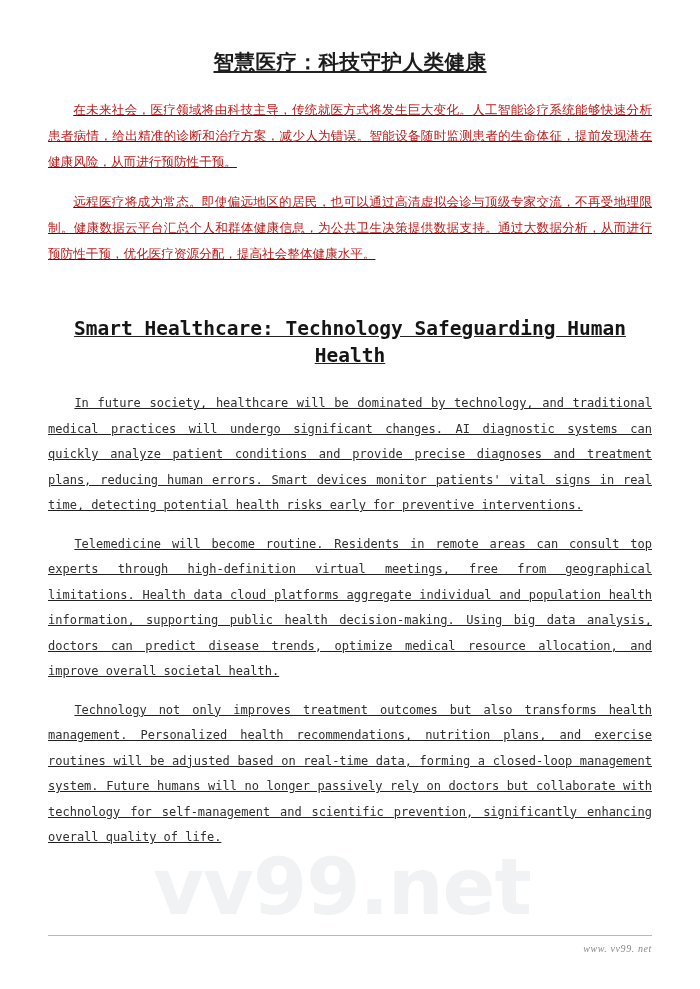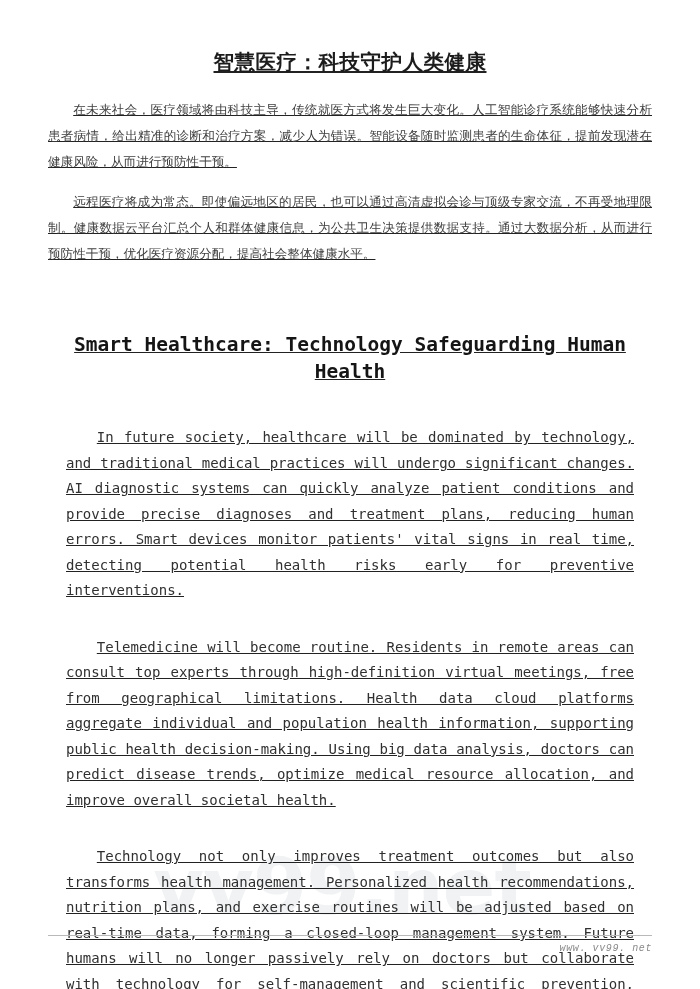--- a/index.html
+++ b/index.html
@@ -66,44 +66,44 @@
 
   .cn-p {
     margin: 0;
     padding-top: 14px;
     text-indent: 2em;
     text-align: justify;
     text-justify: inter-ideograph;
     font-family: "DejaVu Serif", "Liberation Serif", serif;
     font-size: 12.6px;
     line-height: 26px;
-    color: #404040;
+    color: #b91c1c;
   }
   .cn-p.first { padding-top: 20px; }
 
   
   .en-title {
-    margin: 16px;
+    margin: 0;
     padding-top: 48px;
     text-align: center;
     font-family: "DejaVu Sans Mono", "Liberation Mono", monospace;
     font-size: 19.5px;
     font-weight: 700;
     letter-spacing: 0px;
     color: #151515;
     line-height: 1.4;
   }
 
   .en-p {
-    margin: 18px;
+    margin: 0;
     padding-top: 13px;
     text-indent: 2.2em;
     text-align: justify;
     font-family: "DejaVu Sans Mono", "Liberation Mono", monospace;
-    font-size: 14px;
+    font-size: 12px;
     line-height: 25.5px;
     color: #303030;
     word-spacing: 0px;
   }
   .en-p.first { padding-top: 22px; }
 
   
   .footer {
     position: absolute;
     left: 48px;
@@ -113,21 +113,21 @@
   }
   .footer-rule {
     height: 0;
     border-top: 1px solid #b9b9b9;
     width: 100%;
   }
   .footer-text {
     margin: 0;
     padding-top: 7px;
     text-align: right;
-    font-family: Liberation Mono, monospace;
+    font-family: Liberation Serif, serif;
     font-style: italic;
     font-size: 10px;
     letter-spacing: 0.6px;
     color: #8a8a8a;
   }
 </style>
 </head>
 <body>
 
 <div class="page">

